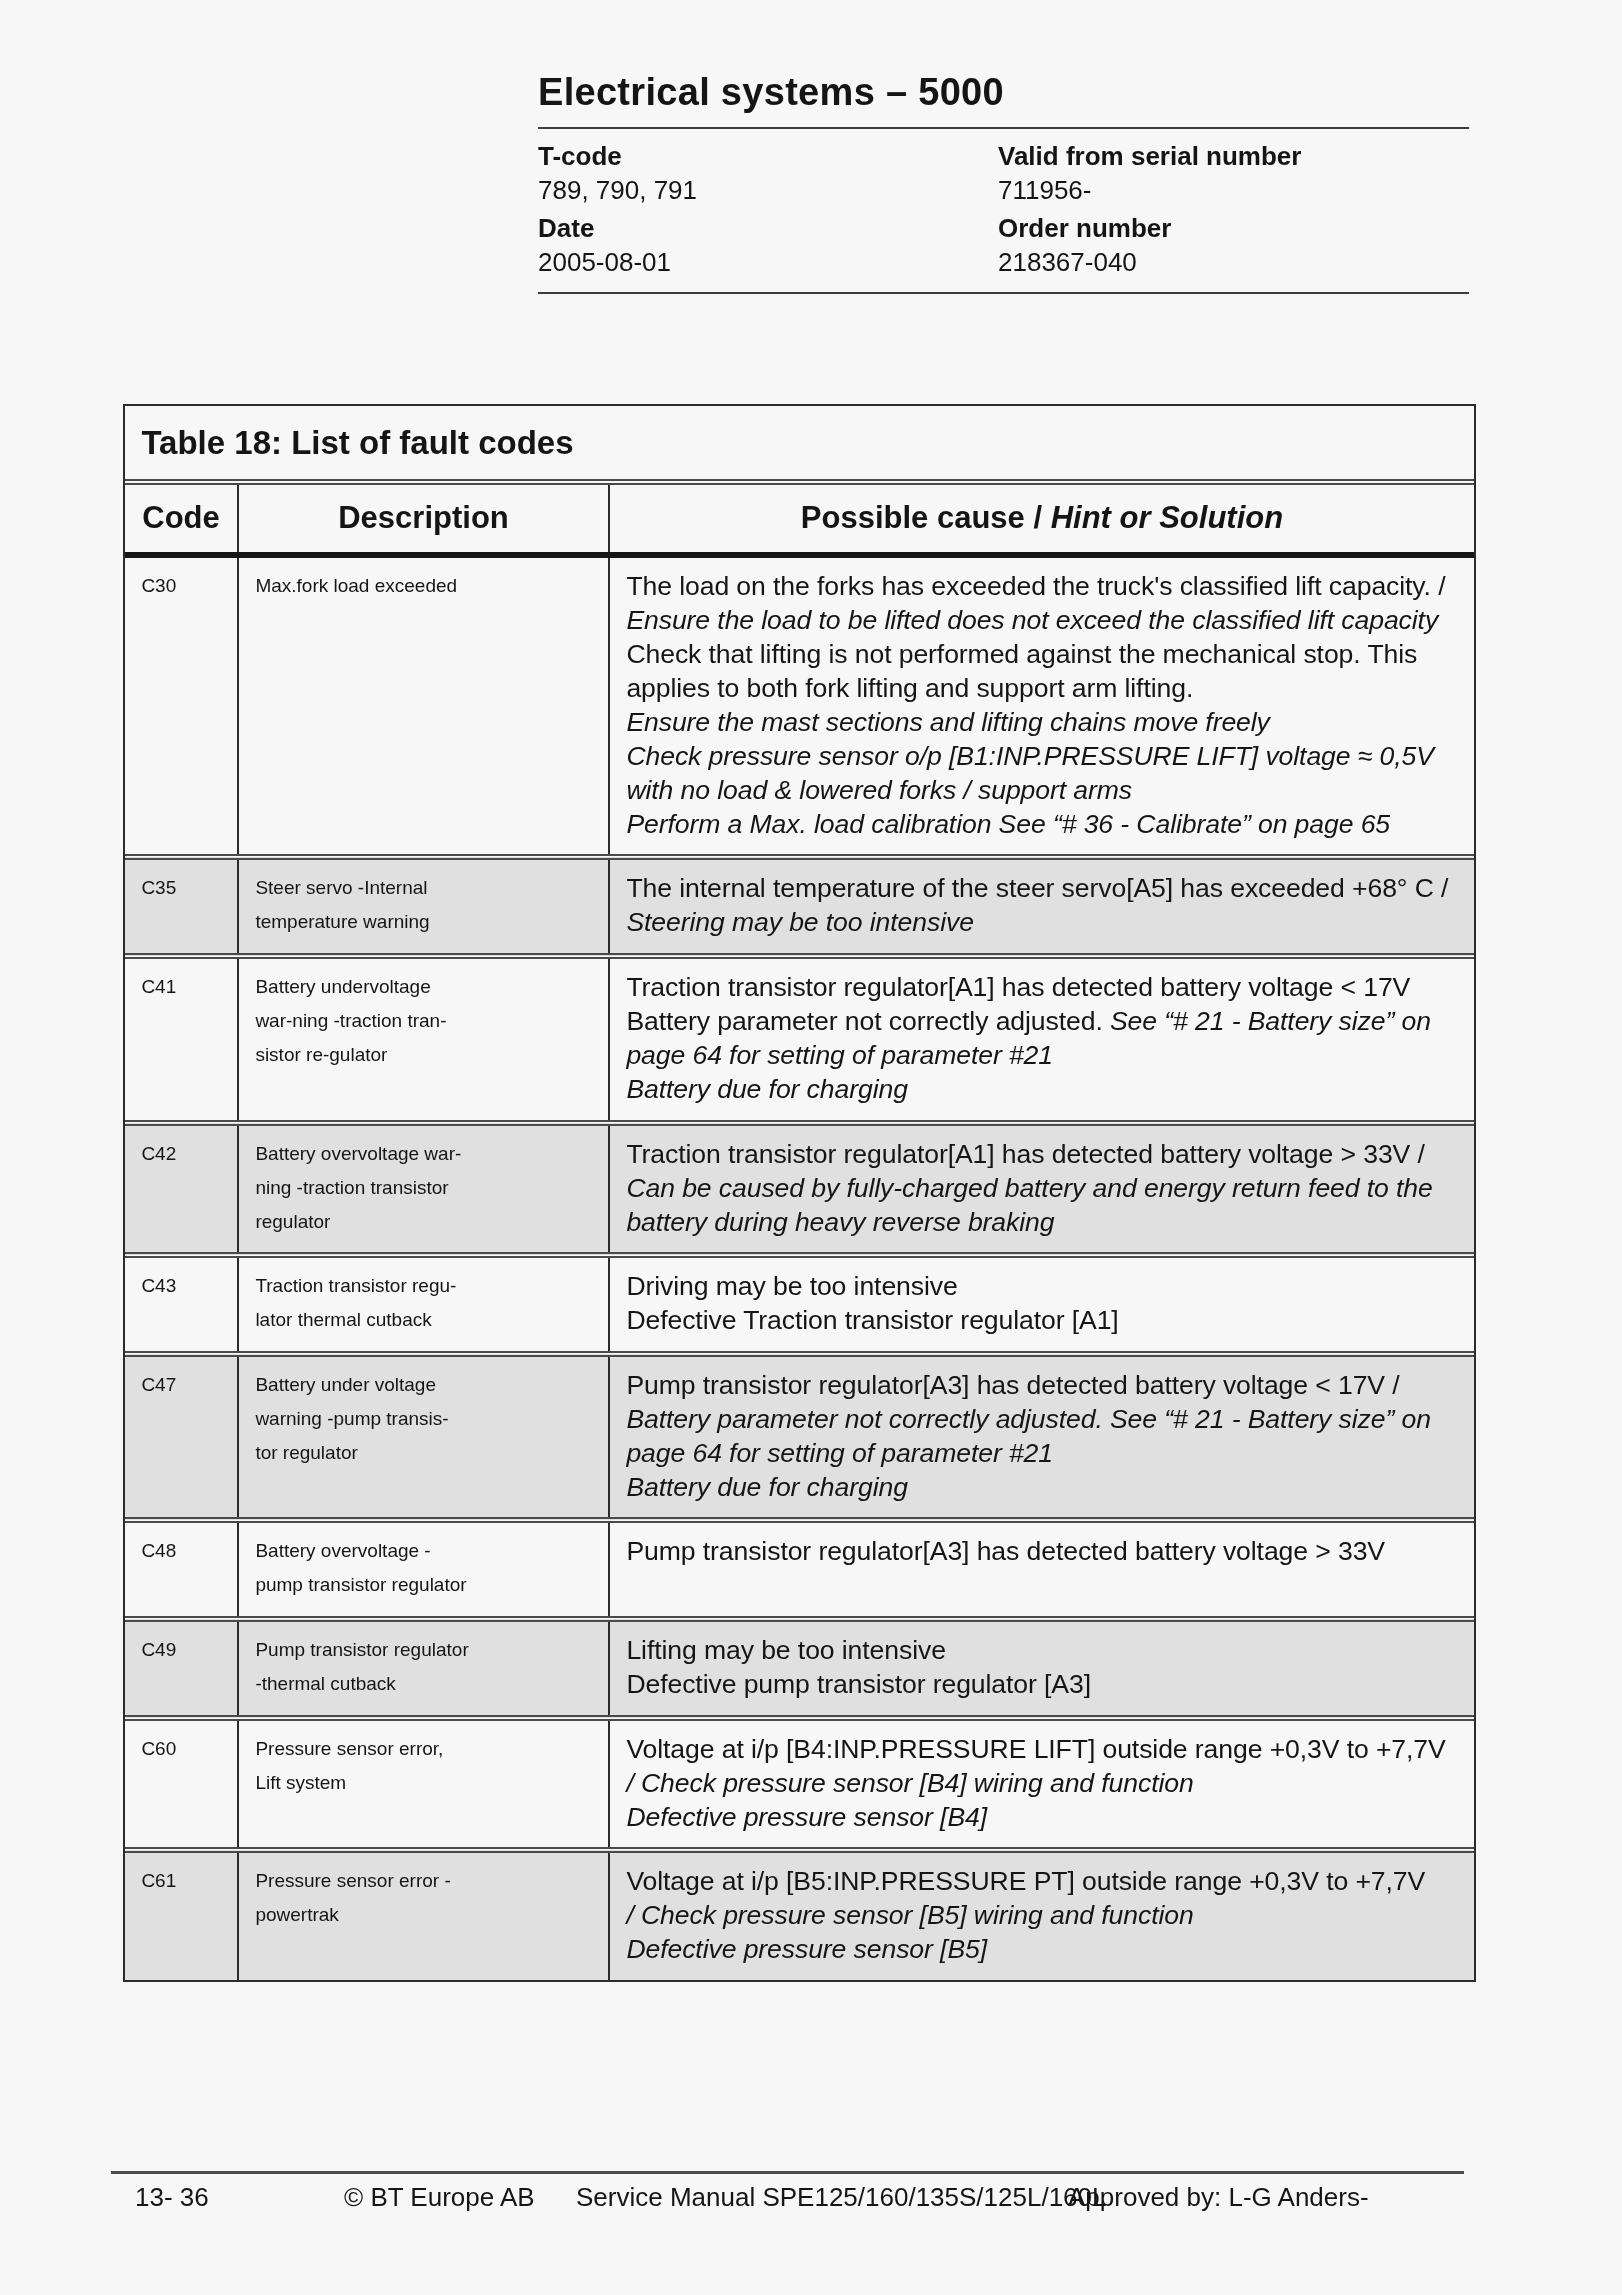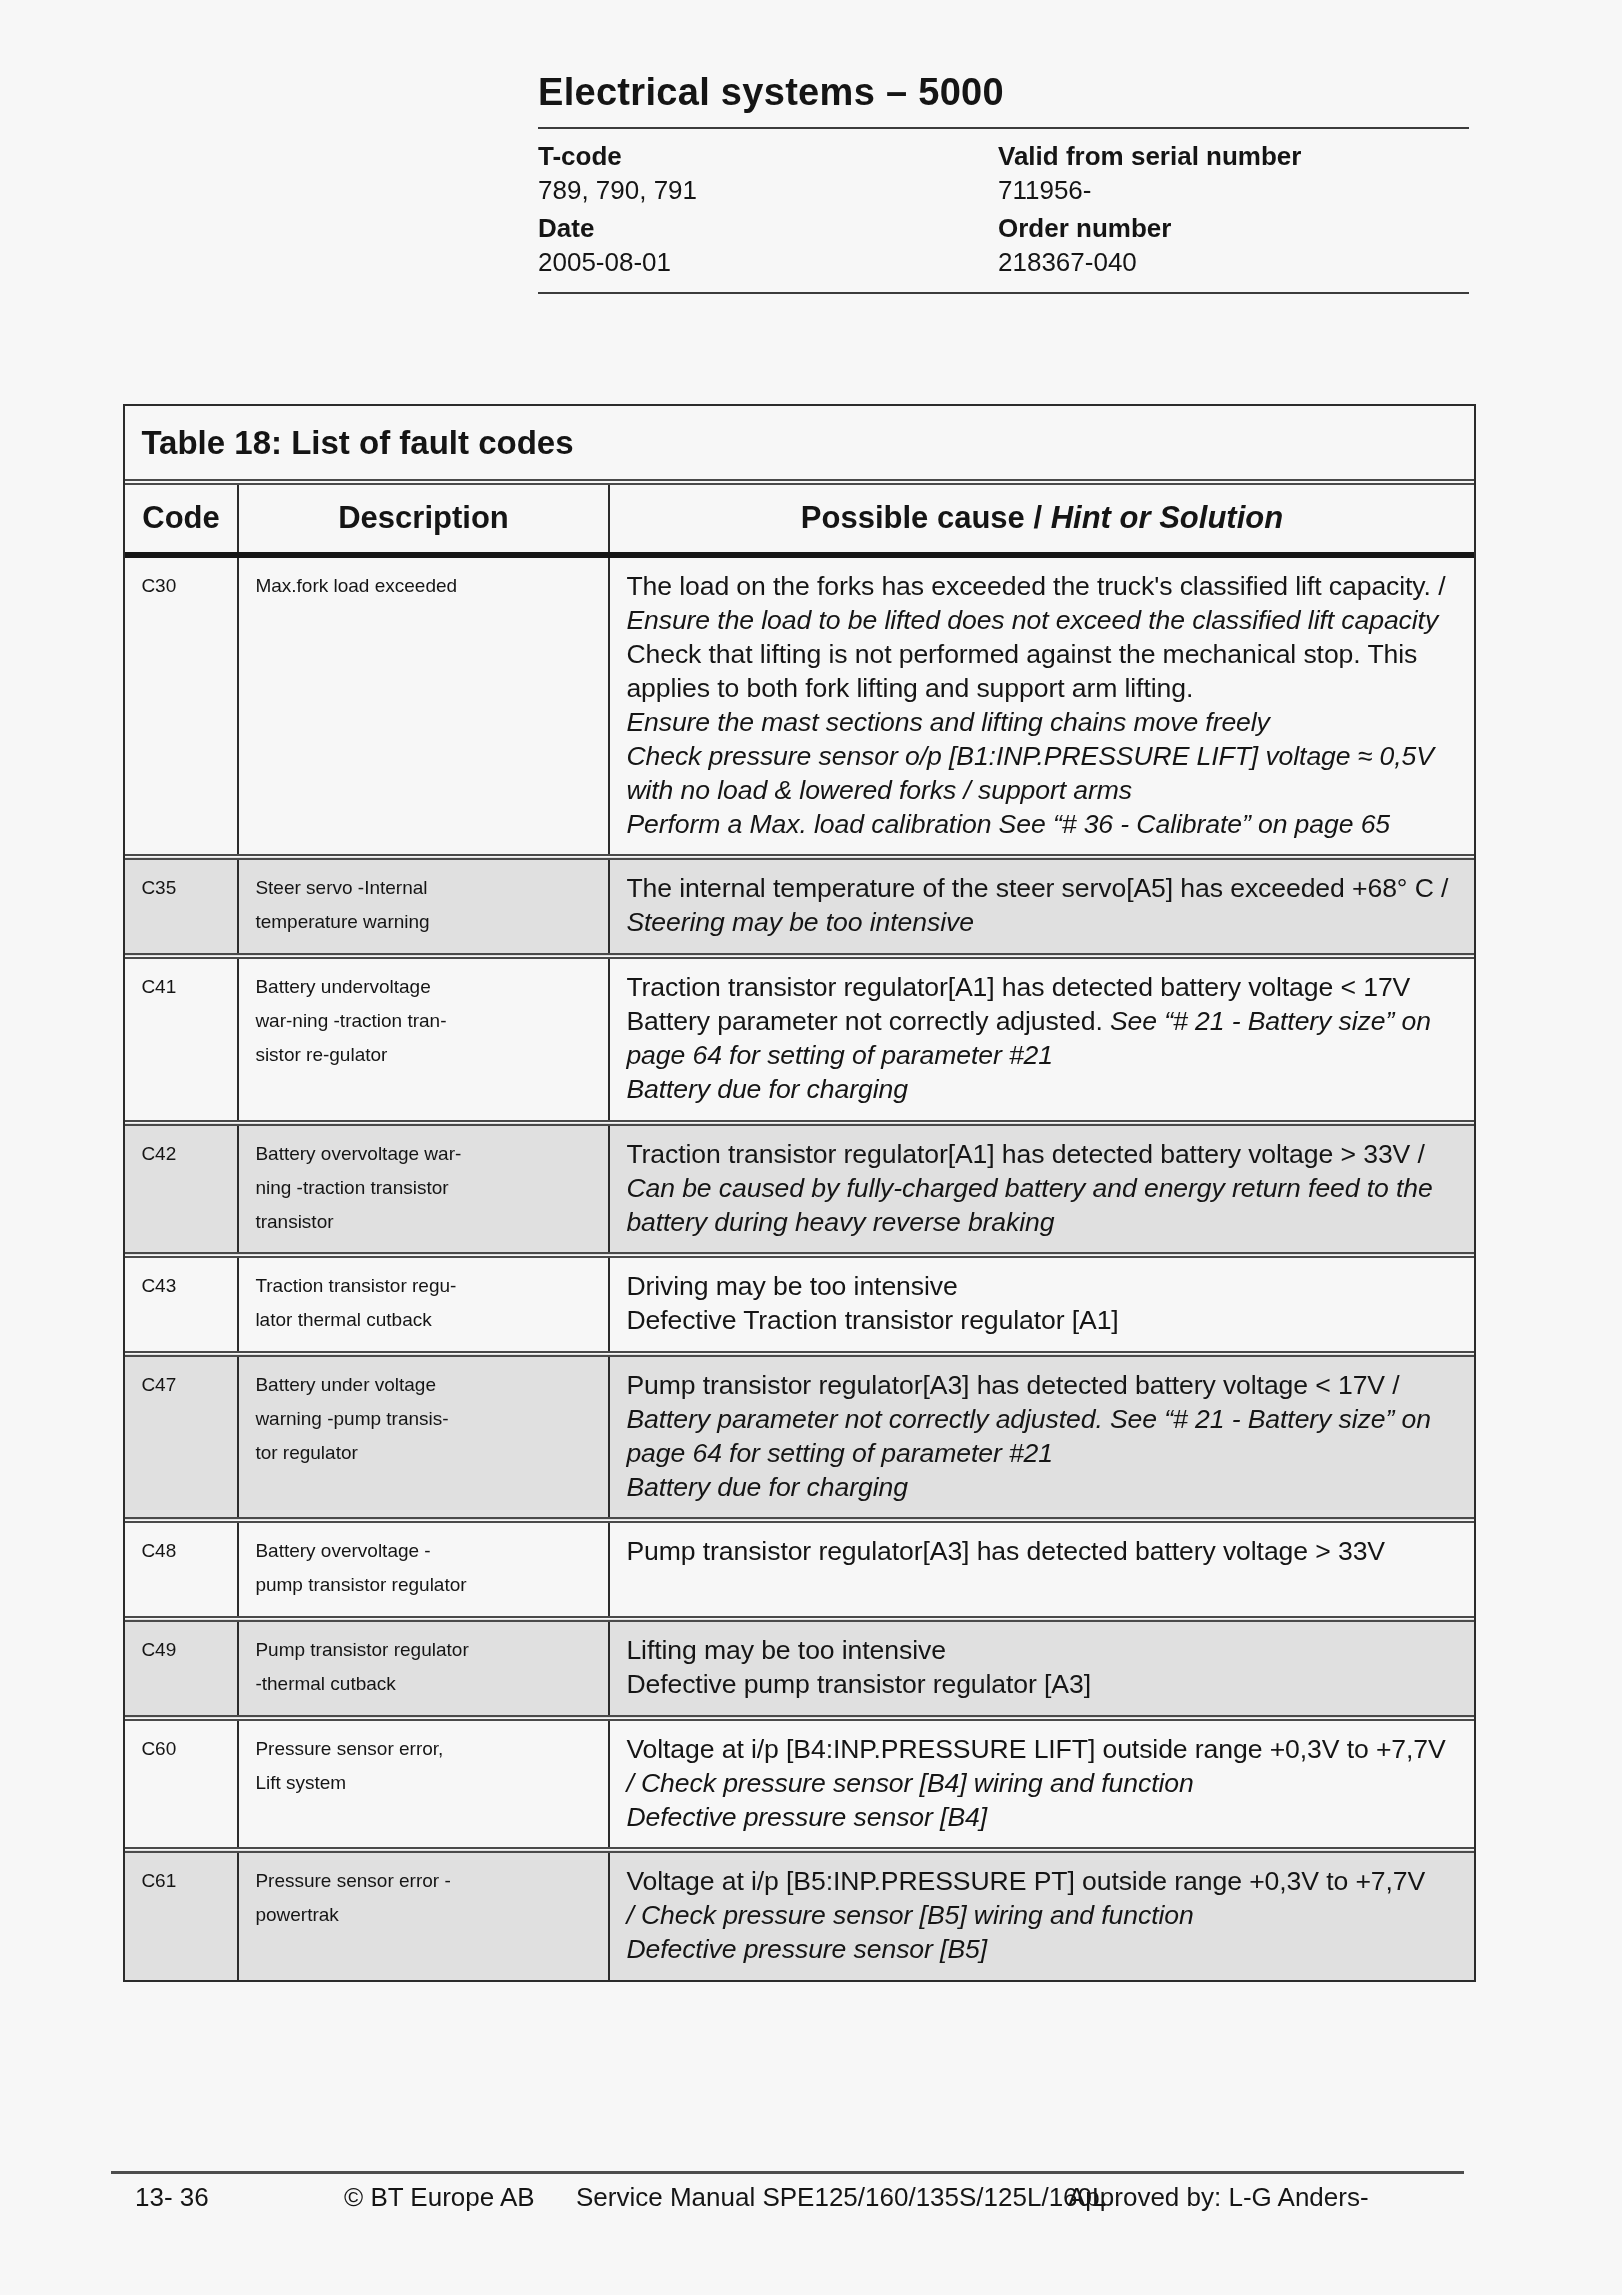--- a/index.html
+++ b/index.html
@@ -149,21 +149,21 @@
               <div class="cause-paragraph"><span>Traction transistor regulator[A1] has detected battery voltage &lt; 17V</span></div>
               <div class="cause-paragraph"><span>Battery parameter not correctly adjusted. </span><span class="it">See “# 21 - Battery size” on page 64 for setting of parameter #21</span></div>
               <div class="cause-paragraph"><span class="it">Battery due for charging</span></div>
             </td>
           </tr>
           <tr class="shaded">
             <td class="col-code">C42</td>
             <td class="col-desc">
               <div class="desc-line">Battery overvoltage war-</div>
               <div class="desc-line">ning -traction transistor</div>
-              <div class="desc-line">transistor</div>
+              <div class="desc-line">regulator</div>
             </td>
             <td class="col-cause">
               <div class="cause-paragraph"><span>Traction transistor regulator[A1] has detected battery voltage &gt; 33V /</span></div>
               <div class="cause-paragraph"><span class="it">Can be caused by fully-charged battery and energy return feed to the battery during heavy reverse braking</span></div>
             </td>
           </tr>
           <tr>
             <td class="col-code">C43</td>
             <td class="col-desc">
               <div class="desc-line">Traction transistor regu-</div>

